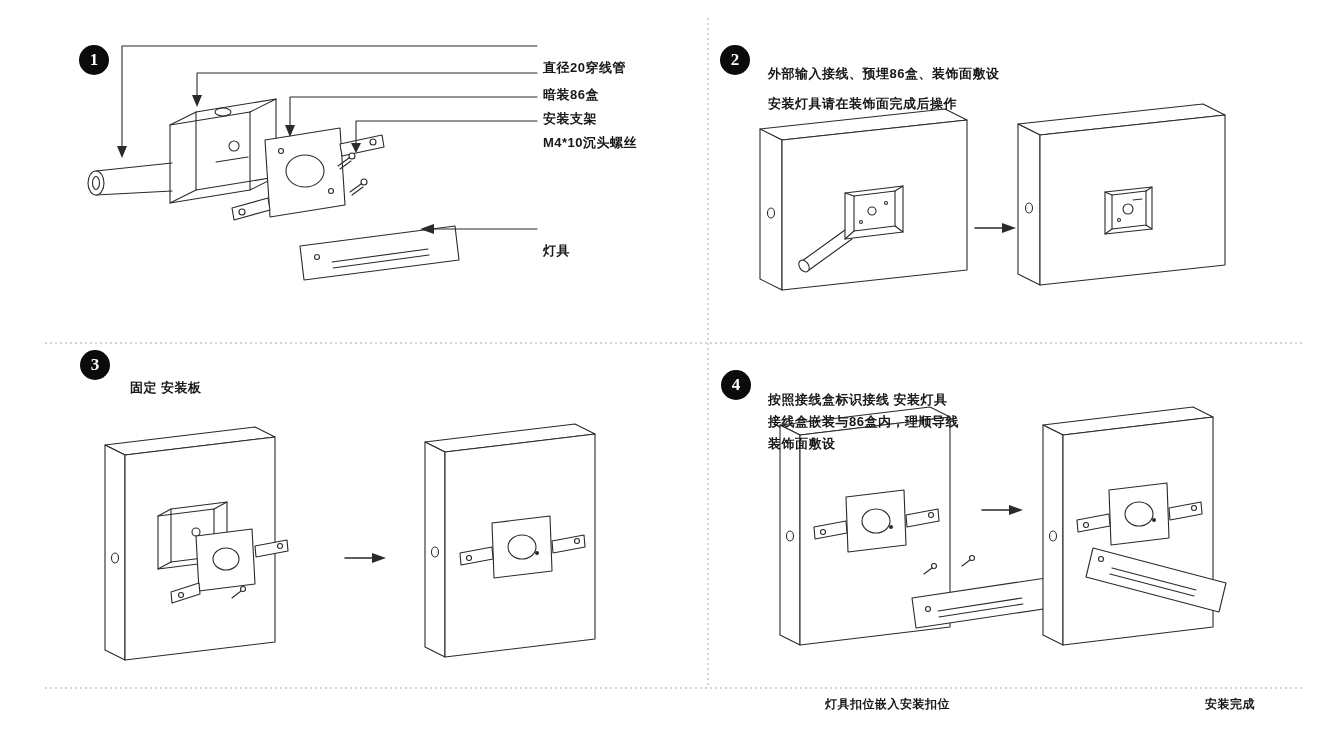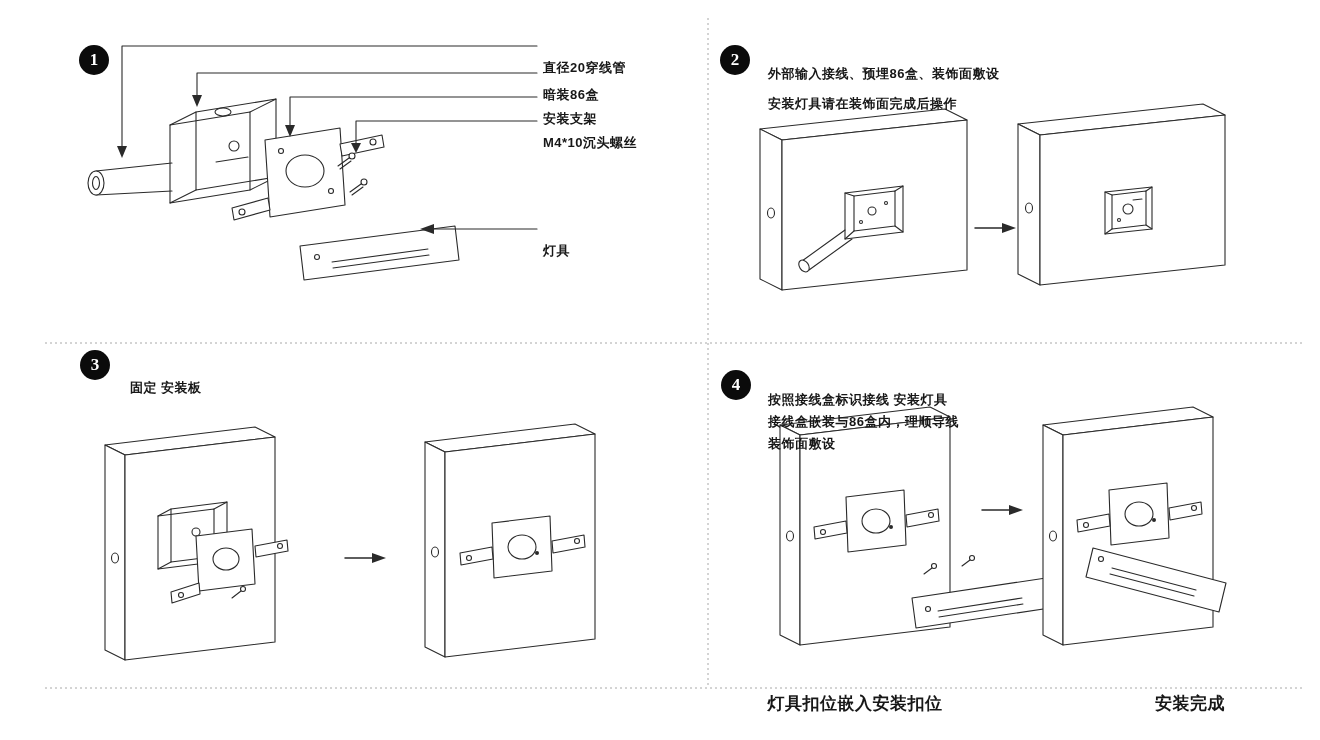--- a/index.html
+++ b/index.html
@@ -5,22 +5,22 @@
   * { margin:0; padding:0; box-sizing:border-box; }
   html,body { background:#ffffff; }
   body { font-family:"Liberation Sans", sans-serif; }
   .canvas { position:relative; width:1320px; height:740px; background:#ffffff; overflow:hidden; }
   .canvas > svg { position:absolute; left:0; top:0; }
   .txt { position:absolute; font-size:13px; line-height:16px; color:#171717; font-weight:600;
          white-space:nowrap; letter-spacing:0.5px;margin-top:22px; }
   .badge { position:absolute; width:30px; height:30px; border-radius:50%; background:#0b0b0b;
            color:#ffffff; display:flex; align-items:center; justify-content:center;
            font-family:"Liberation Serif", serif; font-size:17px; font-weight:bold; }
-  .caption { position:absolute; font-size:17px; line-height:16px; color:#171717; font-weight:600;
-             text-align:center; letter-spacing:0.5px; }
+  .caption { position:absolute; font-size:12px; line-height:16px; color:#171717; font-weight:600;
+             text-align:right; letter-spacing:0.5px; }
 </style>
 </head>
 <body>
 
 <div class="canvas">
 
   <svg width="1320" height="740" viewBox="0 0 1320 740">
 
     <g stroke="#a8a8a8" stroke-width="1" stroke-dasharray="2 3">
       <line x1="708" y1="18" x2="708" y2="688"></line>

